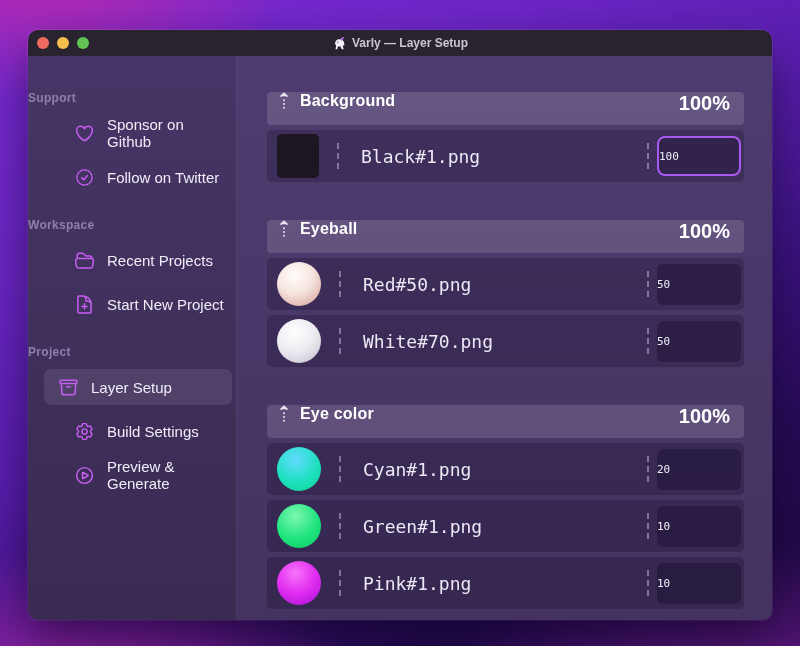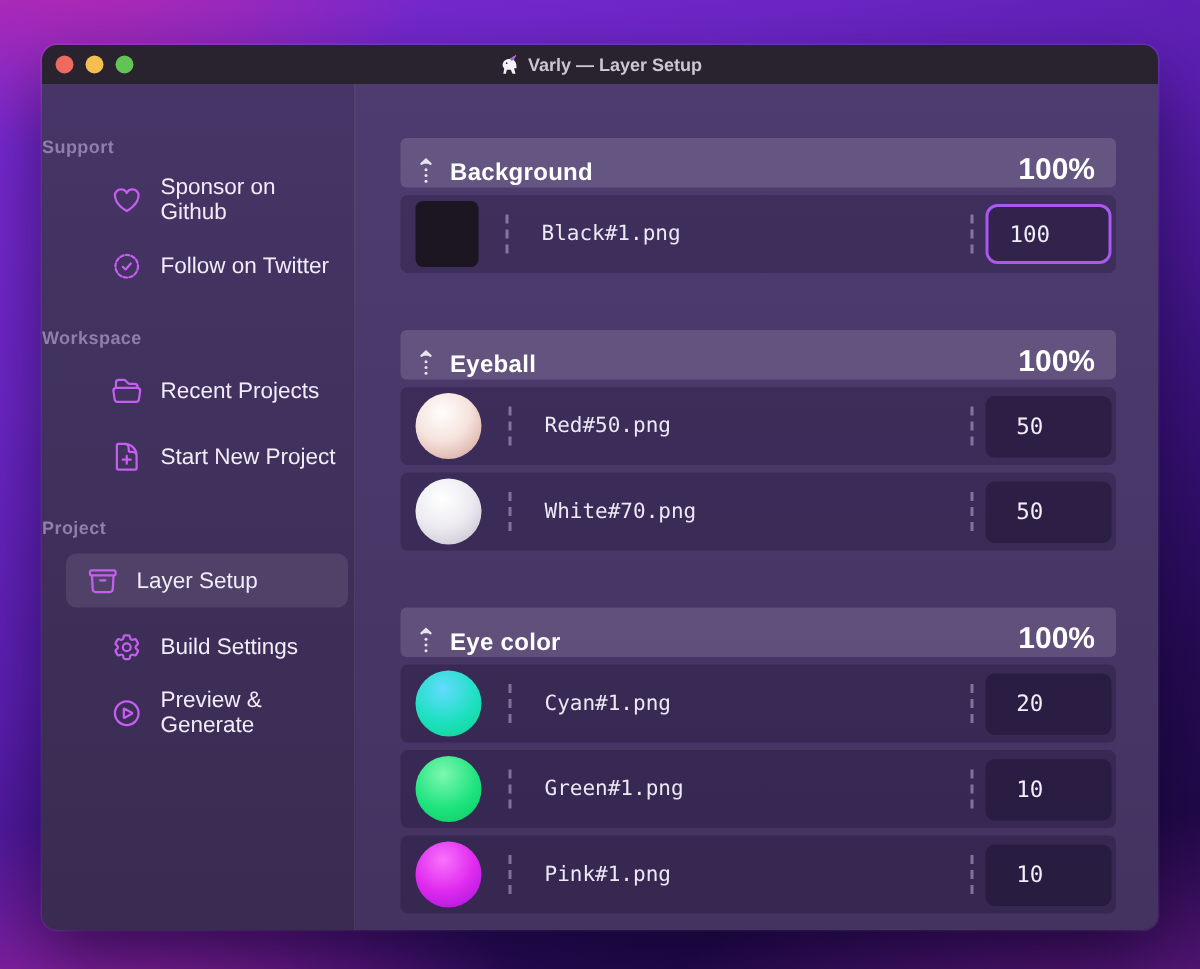--- a/index.html
+++ b/index.html
@@ -58,50 +58,50 @@
   .side-item svg{ width:21px; height:21px; stroke:#c75ef2; fill:none; stroke-width:1.7; stroke-linecap:round; stroke-linejoin:round; flex:0 0 21px; }
 
   
   .main{
     flex:1; background:linear-gradient(#4e3c70,#443261);
     padding:36px 28px 0 30px; overflow:hidden;
   }
   .layer-group{ margin-bottom:38px; }
   .group-header{
     height:33px; background:rgba(255,255,255,.135); border-radius:4px;
-    display:flex; align-items:flex-end; padding:0 14px 0 12px; cursor:grab;
+    display:flex; align-items:flex-start; padding:0 14px 0 12px; cursor:grab;
   }
   .drag-icon{ width:10px; height:20px; margin-right:11px; flex:0 0 10px; }
   .group-title{ color:#ffffff; font-size:16px; font-weight:700; letter-spacing:.2px; }
   .group-weight{ margin-left:auto; color:#ffffff; font-size:20px; font-weight:700; }
   .layer-row{
     height:52px; background:rgba(11,3,26,.22); border-radius:5px;
     margin-top:5px; display:flex; align-items:center; padding:0 3px 0 10px;
   }
   .layer-row:first-of-type{ margin-top:6px; }
   .thumb{ width:44px; height:44px; border-radius:50%; flex:0 0 44px; }
   .thumb.black-square{ width:42px; height:44px; border-radius:5px; background:#1b1622; flex-basis:42px; }
   .thumb.red-sphere{ background:radial-gradient(circle at 40% 30%, #fffdfc 0%, #f6e4de 45%, #ddb3ab 82%, #c1948d 100%); }
   .thumb.white-sphere{ background:radial-gradient(circle at 40% 30%, #ffffff 0%, #eceaf0 50%, #c9c5d4 88%, #aba6ba 100%); }
   .thumb.cyan-sphere{ background:radial-gradient(circle at 42% 28%, #62dbff 0%, #1ee0c0 55%, #0ed489 100%); }
   .thumb.green-sphere{ background:radial-gradient(circle at 42% 28%, #7df7b0 0%, #1fe47f 55%, #0bc95f 100%); }
   .thumb.pink-sphere{ background:radial-gradient(circle at 42% 28%, #f773fa 0%, #e12cf0 50%, #a50fd8 100%); }
   .dash-sep{ width:0; height:26px; border-left:2px dashed rgba(219,203,245,.45); }
   .sep-left{ margin-left:18px; }
   .file-name{
-    margin-left:22px; color:#ece8f5; font-size:14px;
+    margin-left:22px; color:#ece8f5; font-size:18px;
     font-family:"DejaVu Sans Mono","Liberation Mono", monospace;
   }
   .spacer{ flex:1; }
   .sep-right{ margin-right:8px; }
   .value-input{
     width:84px; height:41px; border-radius:6px; border:none; outline:none;
     background:rgba(13,4,30,.32); color:#f2eefa;
-    font-family:"DejaVu Sans Mono","Liberation Mono", monospace; font-size:15px;
-    text-align:center; padding-right:25px;
+    font-family:"DejaVu Sans Mono","Liberation Mono", monospace; font-size:11px;
+    text-align:left; padding-right:25px;
   }
   .value-input.focused{
     height:40px; border-radius:8px; border:2px solid #a958f0;
     background:rgba(20,8,40,.28);
   }
   .group-header svg.drag-icon{ stroke:#e9e4f2; fill:#e9e4f2; }
 </style>
 </head>
 <body>
 

